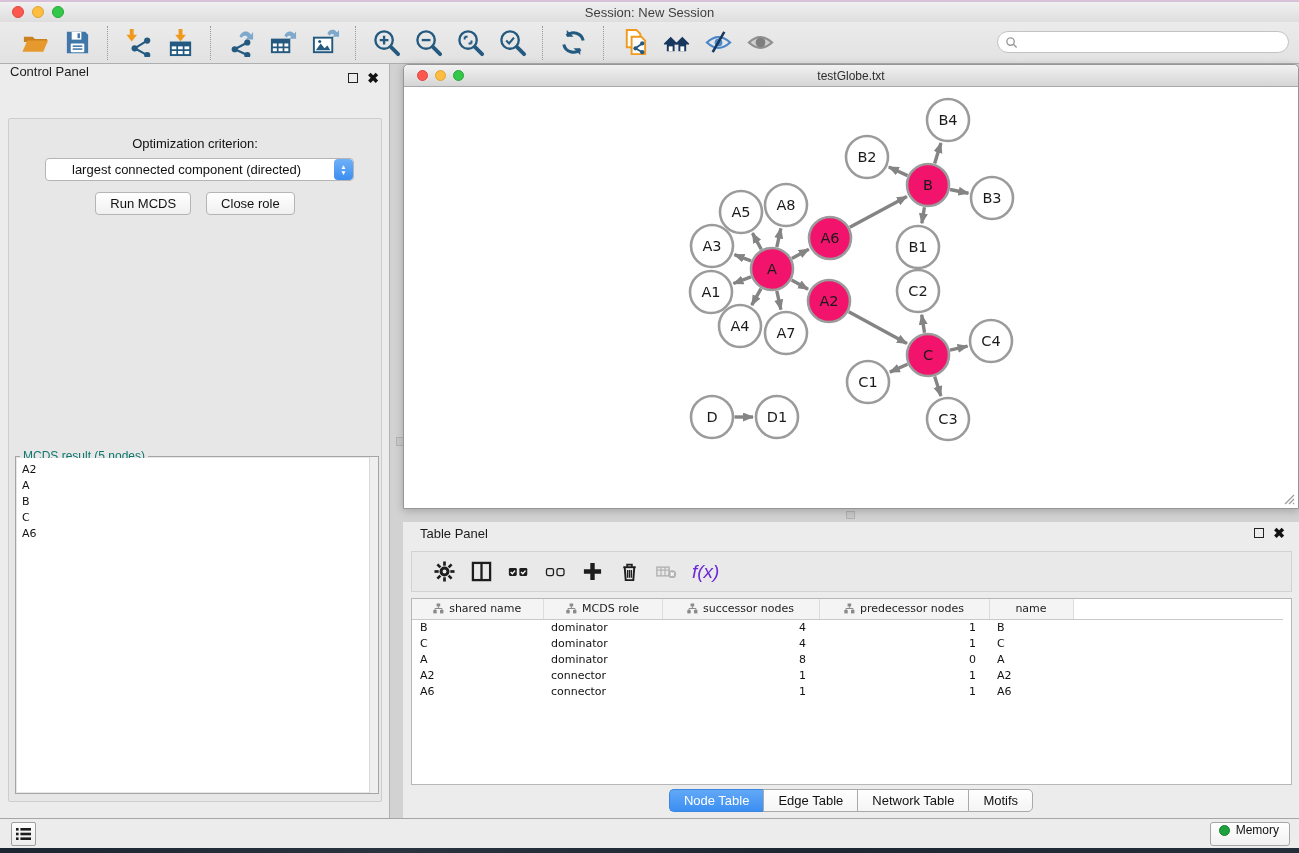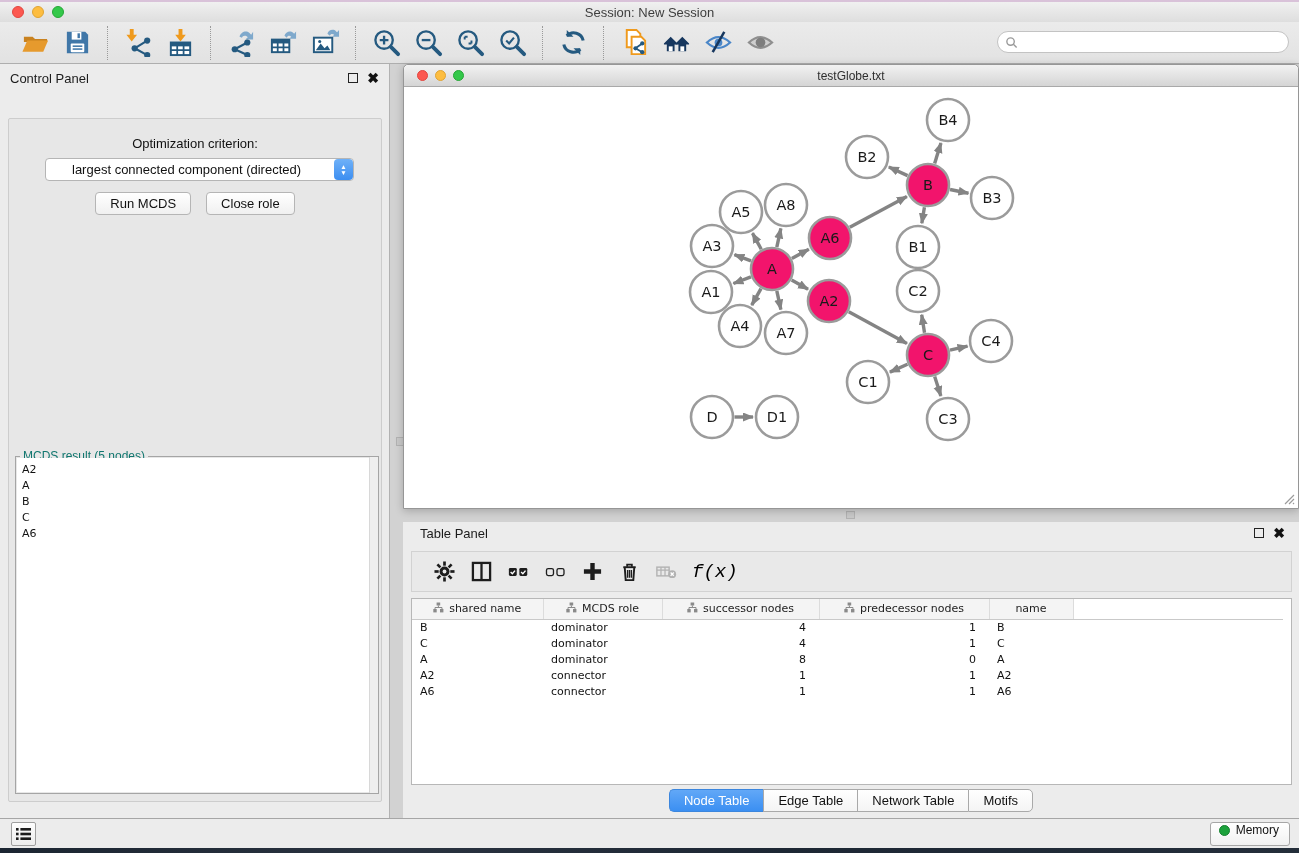--- a/index.html
+++ b/index.html
@@ -26,21 +26,21 @@
   .tb-btn { width:42px; height:36px; display:flex; align-items:center; justify-content:center; cursor:default; }
   .tb-btn svg { width:29px; height:29px; }
   .search-wrap { position:absolute; right:10px; top:9px; width:292px; height:22px; background:#fff;
     border:1px solid #c3c3c3; border-radius:12px; display:flex; align-items:center; padding-left:7px; }
   .search-wrap svg { width:13px; height:13px; }
   .search-input { border:none; outline:none; flex:1; font-size:12px; background:transparent; height:18px; margin-left:4px; }
 
   
   .control-panel { position:absolute; left:0; top:64px; width:390px; height:754px;
     background:#ececec; border-right:1px solid #b2b2b2; }
-  .cp-header { height:28px; display:flex; align-items:center; padding:0 10px; }
+  .cp-header { height:28px; display:flex; padding:0 10px; }
   .cp-title { font-size:13px; color:#1c1c1c; }
   .win-icons { margin-left:auto; display:flex; align-items:center; gap:9px; }
   .float-icon { width:10px; height:10px; border:1.6px solid #222; background:transparent; display:inline-block; }
   .close-icon { font-size:14px; font-weight:bold; color:#111; line-height:10px; }
   .cp-tabs { display:flex; justify-content:center; margin-top:2px; position:relative; z-index:2; }
   .tab { font-size:13px; padding:3px 13px; background:linear-gradient(#ffffff,#f2f2f2);
     border:1px solid #b9b9b9; border-right:none; color:#111; }
   .tab:first-child { border-radius:4px 0 0 4px; }
   .tab:last-child { border-right:1px solid #b9b9b9; border-radius:0 4px 4px 0; }
   .tab.selected { background:linear-gradient(#67acf7,#3b8ff2); color:#fff; border-color:#3c86dd; border-radius:4px; }
@@ -80,26 +80,26 @@
   .resize-grip { position:absolute; right:2px; bottom:2px; width:13px; height:13px; }
 
   
   .table-panel { position:absolute; left:403px; top:522px; width:896px; height:296px; background:#ececec; }
   .tp-header { height:22px; display:flex; align-items:center; padding:0 14px 0 17px; }
   .tp-title { font-size:13px; color:#1c1c1c; }
   .tp-toolbar { position:absolute; left:8px; right:7px; top:29px; height:41px; background:#e9e9e9;
     border:1px solid #d2d2d2; display:flex; align-items:center; padding-left:14px; gap:0; }
   .tp-btn { width:37px; height:34px; display:flex; align-items:center; justify-content:center; }
   .tp-btn svg { width:21px; height:21px; }
-  .fx-label { font-family:Liberation Mono, monospace; font-style:italic; font-size:19px; color:#000000; margin-left:7px;text-align:right; }
+  .fx-label { font-family:Liberation Sans, sans-serif; font-style:italic; font-size:19px; color:#6d28d9; margin-left:7px;text-align:right; }
   .data-table-wrap { position:absolute; left:8px; right:7px; top:76px; bottom:33px; background:#fff; border:1px solid #b7b7b7; overflow:hidden; }
   table.data-table { border-collapse:collapse; font-family:"DejaVu Sans", sans-serif; font-size:11px; table-layout:fixed; }
   .data-table th { height:20px; background:#f4f4f4; border-right:1px solid #dcdcdc; border-bottom:1px solid #c9c9c9;
     font-weight:normal; color:#222; }
-  .data-table th .th-inner { display:flex; justify-content:center; gap:5px; }
+  .data-table th .th-inner { display:flex; align-items:center; justify-content:center; gap:5px; }
   .data-table td { height:16px; padding:0 8px; color:#111; white-space:nowrap; overflow:hidden; }
   .data-table td.num { text-align:right; padding-right:13px; }
   .tp-tabs { position:absolute; left:0; right:0; bottom:6px; display:flex; justify-content:center; }
   .tp-tab { font-size:13px; padding:3px 14px; background:linear-gradient(#ffffff,#f4f4f4);
     border:1px solid #a9a9a9; border-right:none; color:#111; }
   .tp-tab:first-child { border-radius:5px 0 0 5px; }
   .tp-tab:last-child { border-right:1px solid #a9a9a9; border-radius:0 5px 5px 0; }
   .tp-tab.selected { background:linear-gradient(#62a8f7,#3b8ff2); color:#fff; border-color:#3c86dd; border-radius:5px 0 0 5px; }
 
   

